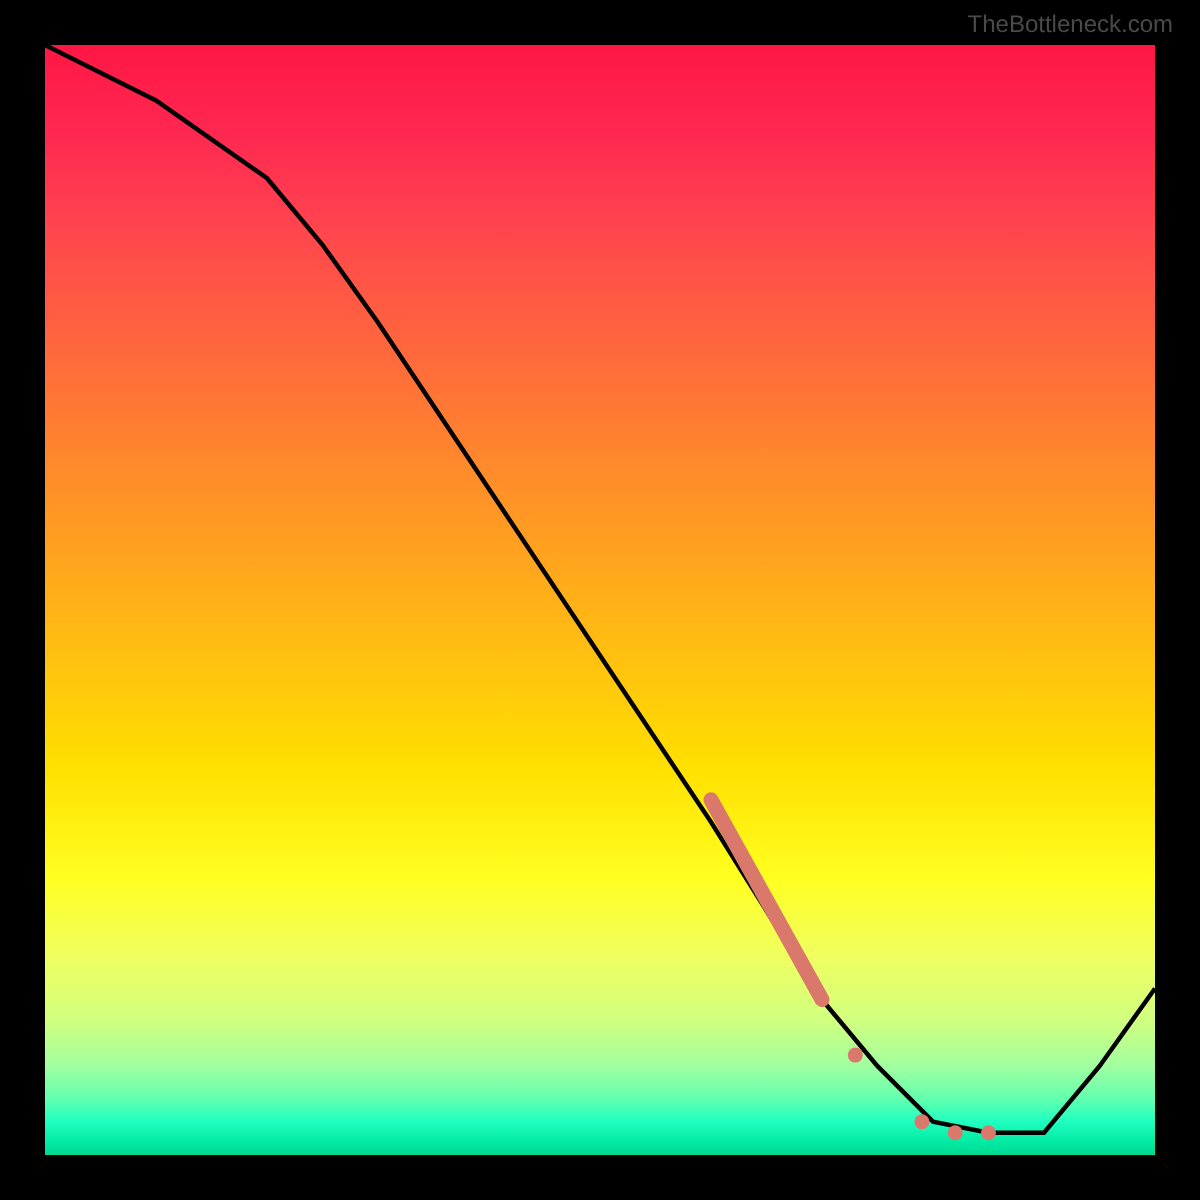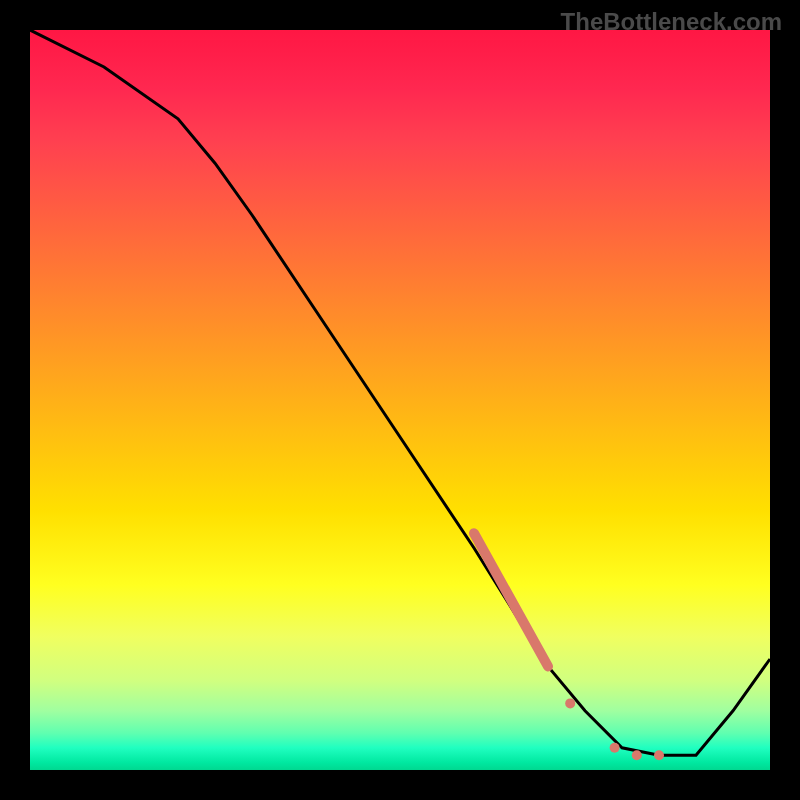--- a/index.html
+++ b/index.html
@@ -9,22 +9,22 @@
     background: #000;
     position: relative;
     font-family: Arial, sans-serif;
     overflow: hidden;
   }
   .watermark {
     position: absolute;
     top: 8px;
     right: 18px;
     color: #4a4a4a;
-    font-size: 24px;
-    font-weight: 700;
+    font-size: 16px;
+    font-weight: 400;
     z-index: 10;
     text-align: center;
   }
   .plot-area {
     position: absolute;
     left: 30px;
     top: 30px;
     width: 740px;
     height: 740px;
     background: linear-gradient(to bottom,

